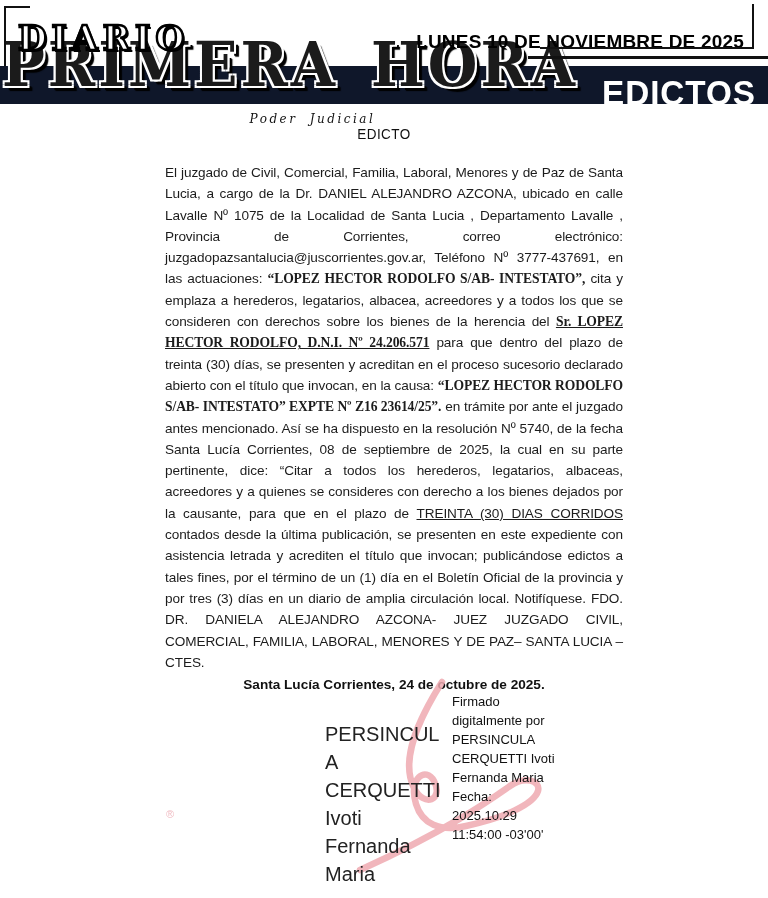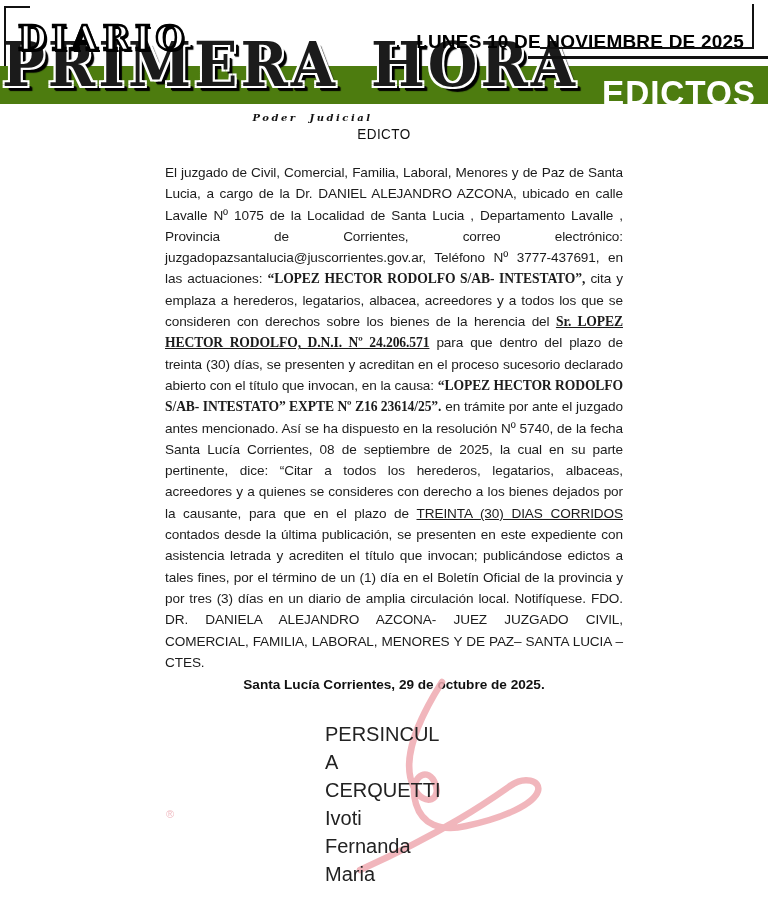--- a/index.html
+++ b/index.html
@@ -30,22 +30,22 @@
     font-weight:bold;font-size:19px;letter-spacing:0.2px;color:#000;white-space:nowrap;margin-top:23px;
   }
   #edictos{
     position:absolute;right:12px;bottom:-9px;
     font-weight:bold;font-size:35px;letter-spacing:1px;color:#fff;
     transform:scaleX(0.95);transform-origin:right bottom;white-space:nowrap;
   }
   
   #authority{
     position:absolute;left:0;top:112px;width:625px;text-align:center;
-    font-family:"DejaVu Serif",serif;font-style:italic;font-weight:bold;
-    font-size:10px;letter-spacing:2.5px;word-spacing:6px;color:#111;
+    font-family:"DejaVu Serif",serif;font-style:italic;font-weight:normal;
+    font-size:12px;letter-spacing:2.5px;word-spacing:6px;color:#111;
   }
   #edict-heading{
     position:absolute;left:0;top:125px;width:768px;text-align:center;
     font-size:15px;letter-spacing:0.5px;color:#111;transform:scaleX(0.9);
   }
   
   #edict-column{position:absolute;left:165px;top:162px;width:458px;}
   #edict-body{
     margin:0;text-align:justify;font-size:13.6px;line-height:21.3px;letter-spacing:-0.1px;color:#1c1c1c;
   }
@@ -66,55 +66,63 @@
     position:absolute;left:452px;top:16px;z-index:1;
     font-size:13px;line-height:19px;color:#111;white-space:pre-line;
   }
 </style>
 </head>
 <body>
 
 <div id="page">
 
   <div id="masthead">
-    <div id="band" style="background:#4d7c0f;">
+    <div id="band" style="background:#0f172a;">
       <div id="edictos">EDICTOS</div>
     </div>
     <div id="diario">DIARIO</div>
     <div id="primera-hora">PRIMERA HORA</div>
     <div id="date-line-top">LUNES 10 DE NOVIEMBRE DE 2025</div>
 
     <div class="frame-line" style="left:4px;top:6px;width:26px;height:2px;"></div>
     <div class="frame-line" style="left:4px;top:6px;width:2px;height:60px;"></div>
     <div class="frame-line" style="left:752px;top:4px;width:2px;height:44px;"></div>
     <div class="frame-line" style="left:540px;top:47px;width:214px;height:2px;"></div>
     <div class="frame-line" style="left:528px;top:56px;width:240px;height:3px;"></div>
   </div>
 
   <div id="authority">Poder Judicial</div>
   <div id="edict-heading">EDICTO</div>
 
   <div id="edict-column">
     <p id="edict-body"><span>El juzgado de Civil, Comercial, Familia, Laboral, Menores y de Paz de Santa Lucia, a cargo de la Dr. DANIEL ALEJANDRO AZCONA, ubicado en calle Lavalle Nº 1075 de la Localidad de Santa Lucia , Departamento Lavalle , Provincia de Corrientes, correo electrónico: juzgadopazsantalucia@juscorrientes.gov.ar, Teléfono Nº 3777-437691, en las actuaciones: </span><span class="b">“LOPEZ HECTOR RODOLFO S/AB- INTESTATO”,</span><span> cita y emplaza a herederos, legatarios, albacea, acreedores y a todos los que se consideren con derechos sobre los bienes de la herencia del </span><span class="b u">Sr. LOPEZ HECTOR RODOLFO, D.N.I. Nº 24.206.571</span><span> para que dentro del plazo de treinta (30) días, se presenten y acreditan en el proceso sucesorio declarado abierto con el título que invocan, en la causa: </span><span class="b">“LOPEZ HECTOR RODOLFO S/AB- INTESTATO” EXPTE Nº Z16 23614/25”.</span><span> en trámite por ante el juzgado antes mencionado. Así se ha dispuesto en la resolución Nº 5740, de la fecha Santa Lucía Corrientes, 08 de septiembre de 2025, la cual en su parte pertinente, dice: “Citar a todos los herederos, legatarios, albaceas, acreedores y a quienes se consideres con derecho a los bienes dejados por la causante, para que en el plazo de </span><span class="u">TREINTA (30) DIAS CORRIDOS </span><span>contados desde la última publicación, se presenten en este expediente con asistencia letrada y acrediten el título que invocan; publicándose edictos a tales fines, por el término de un (1) día en el Boletín Oficial de la provincia y por tres (3) días en un diario de amplia circulación local. Notifíquese. FDO. DR. DANIELA ALEJANDRO AZCONA- JUEZ JUZGADO CIVIL, COMERCIAL, FAMILIA, LABORAL, MENORES Y DE PAZ– SANTA LUCIA – CTES.</span></p>
-    <div id="closing-date">Santa Lucía Corrientes, 29 de octubre de 2025.</div>
+    <div id="closing-date">Santa Lucía Corrientes, 24 de octubre de 2025.</div>
   </div>
 
   <div id="signature">
     <svg id="sig-ribbon" width="200" height="200" viewBox="0 0 200 200">
       <path d="M 90 4
                C 66 42, 48 82, 62 110
                C 72 130, 92 122, 82 103
                C 74 88, 56 100, 64 126
                C 70 146, 88 154, 114 148
                C 152 140, 182 126, 186 113
                C 189 102, 172 98, 158 108
                C 138 122, 96 152, 8 192" fill="none" stroke="#efa9b0" stroke-width="6.5" stroke-linecap="round" opacity="0.85"></path>
     </svg>
     <div id="sig-registered">®</div>
     <div id="sig-name">PERSINCUL
 A
 CERQUETTI
 Ivoti
 Fernanda
 Maria</div>
+    <div id="sig-details">Firmado
+digitalmente por
+PERSINCULA
+CERQUETTI Ivoti
+Fernanda Maria
+Fecha:
+2025.10.29
+11:54:00 -03'00'</div>
   </div>
 
 </div>
 
 </body></html>

